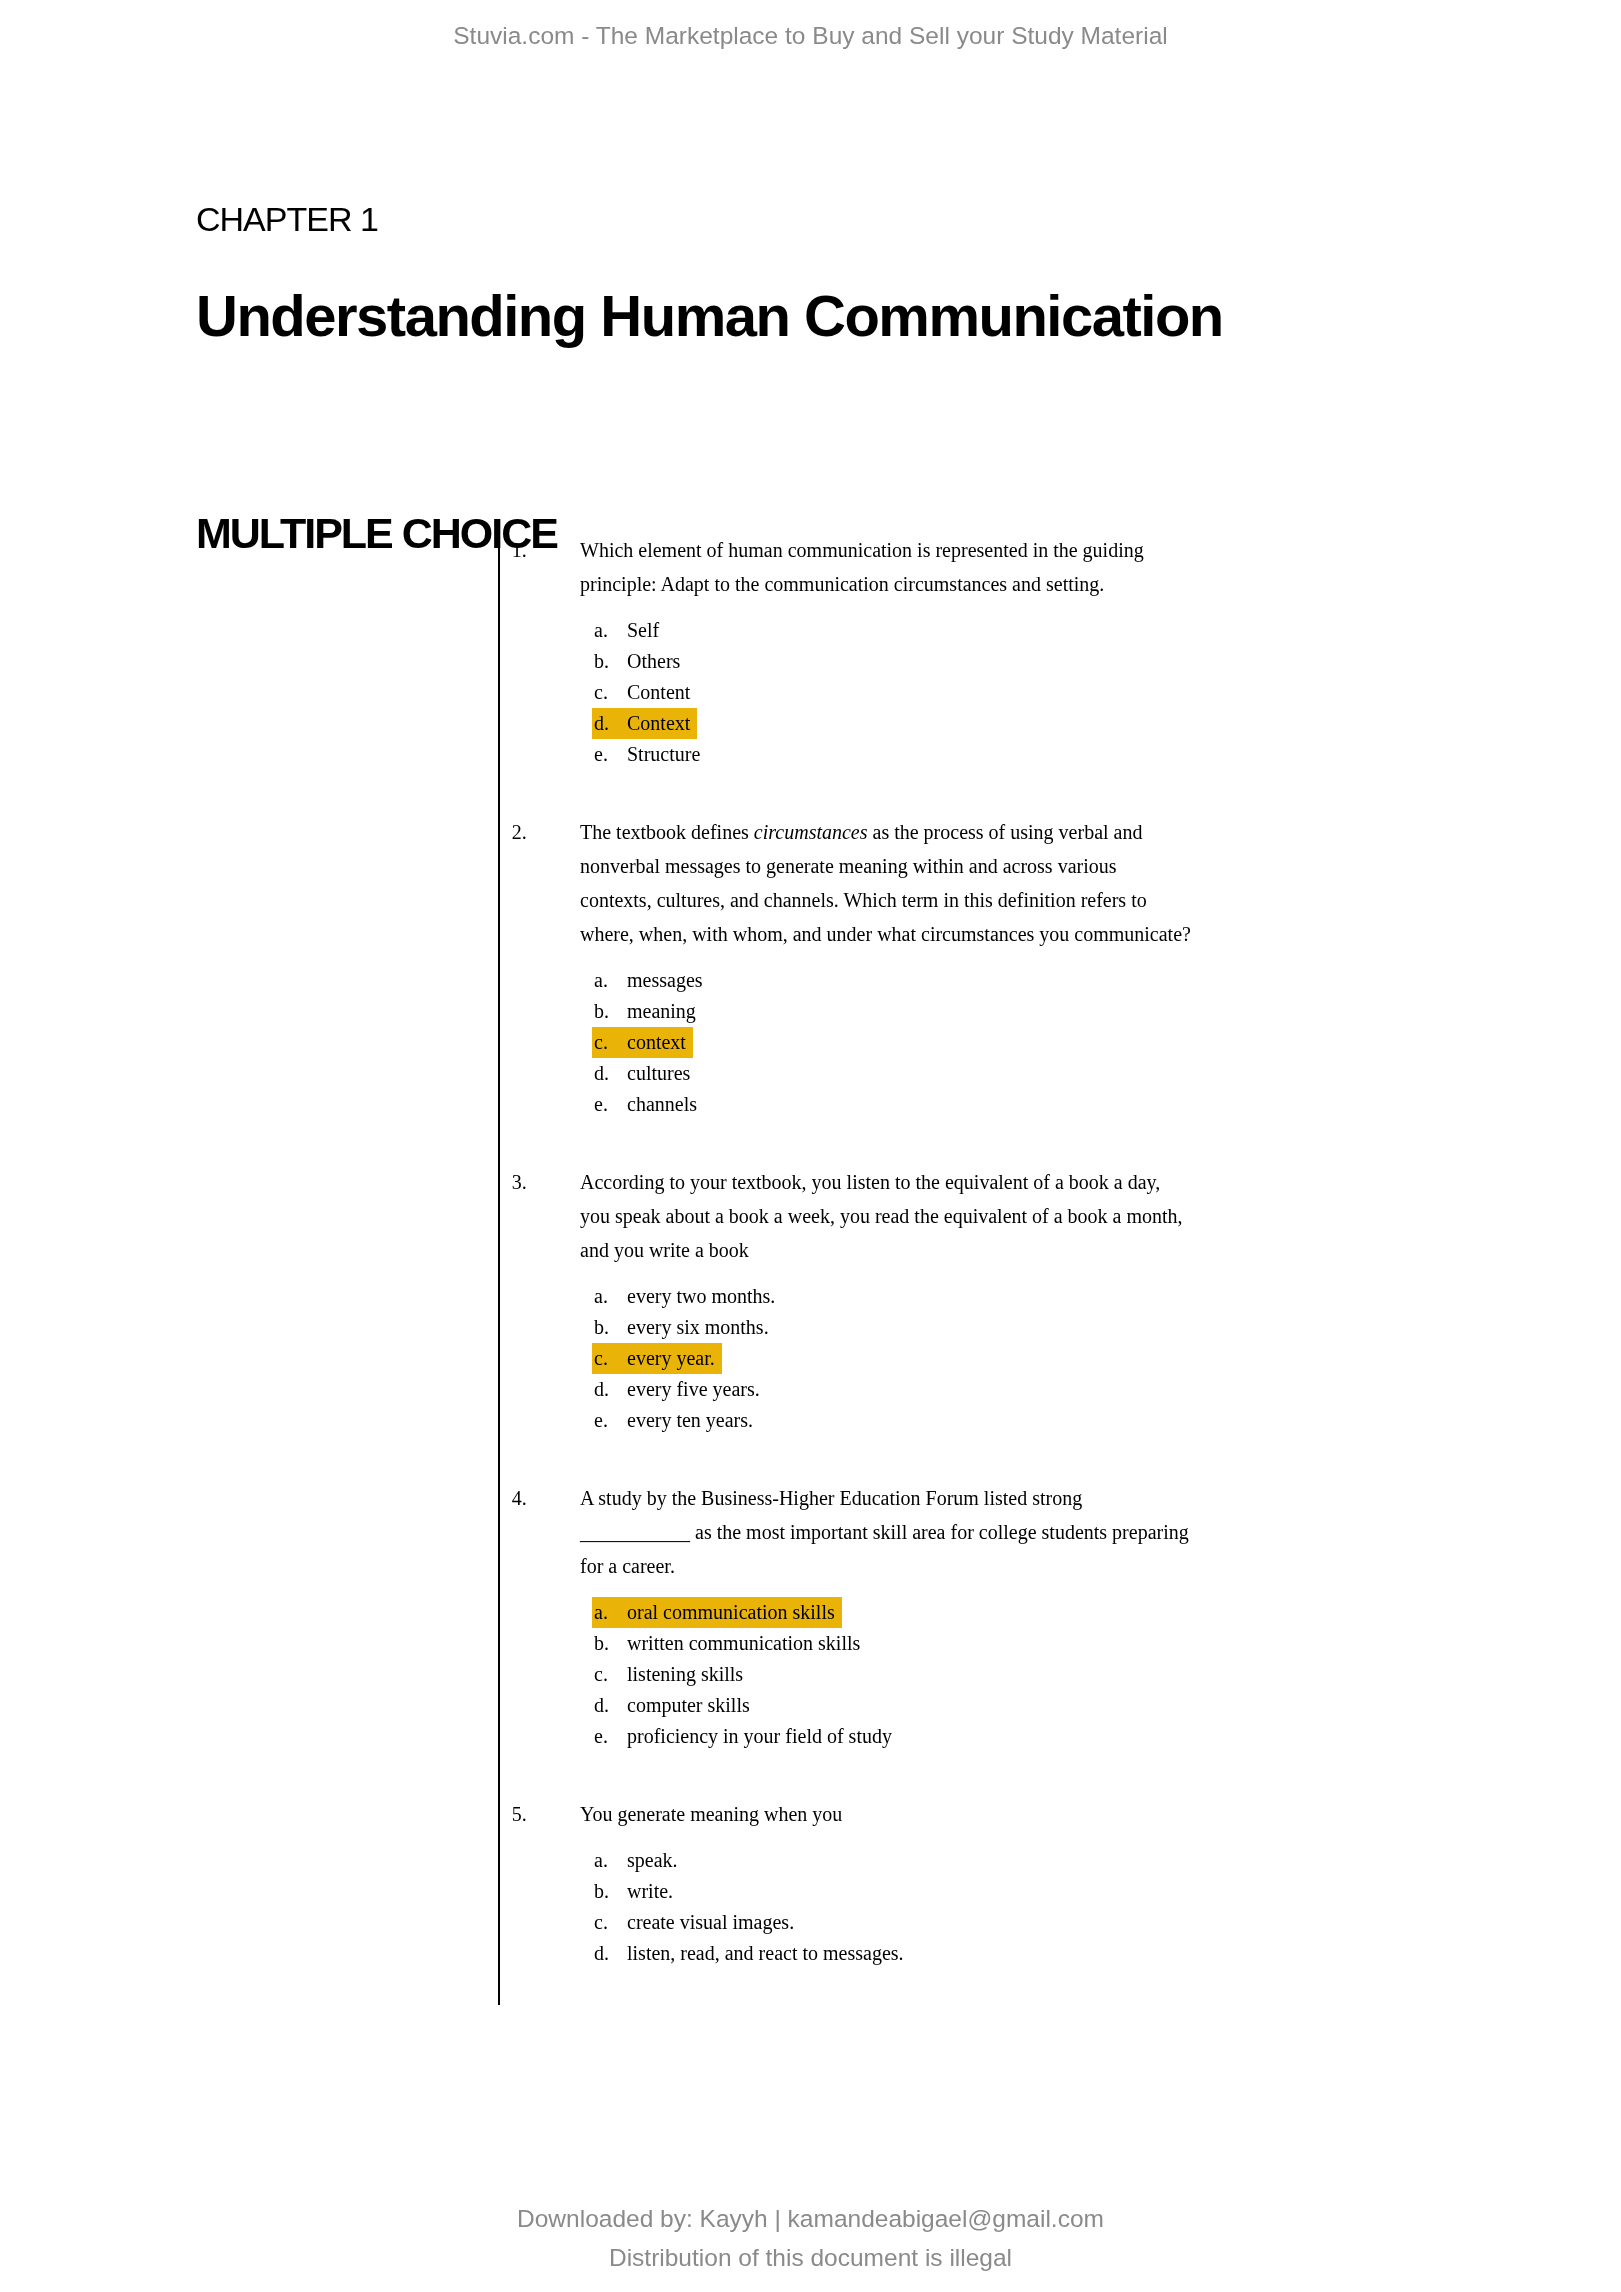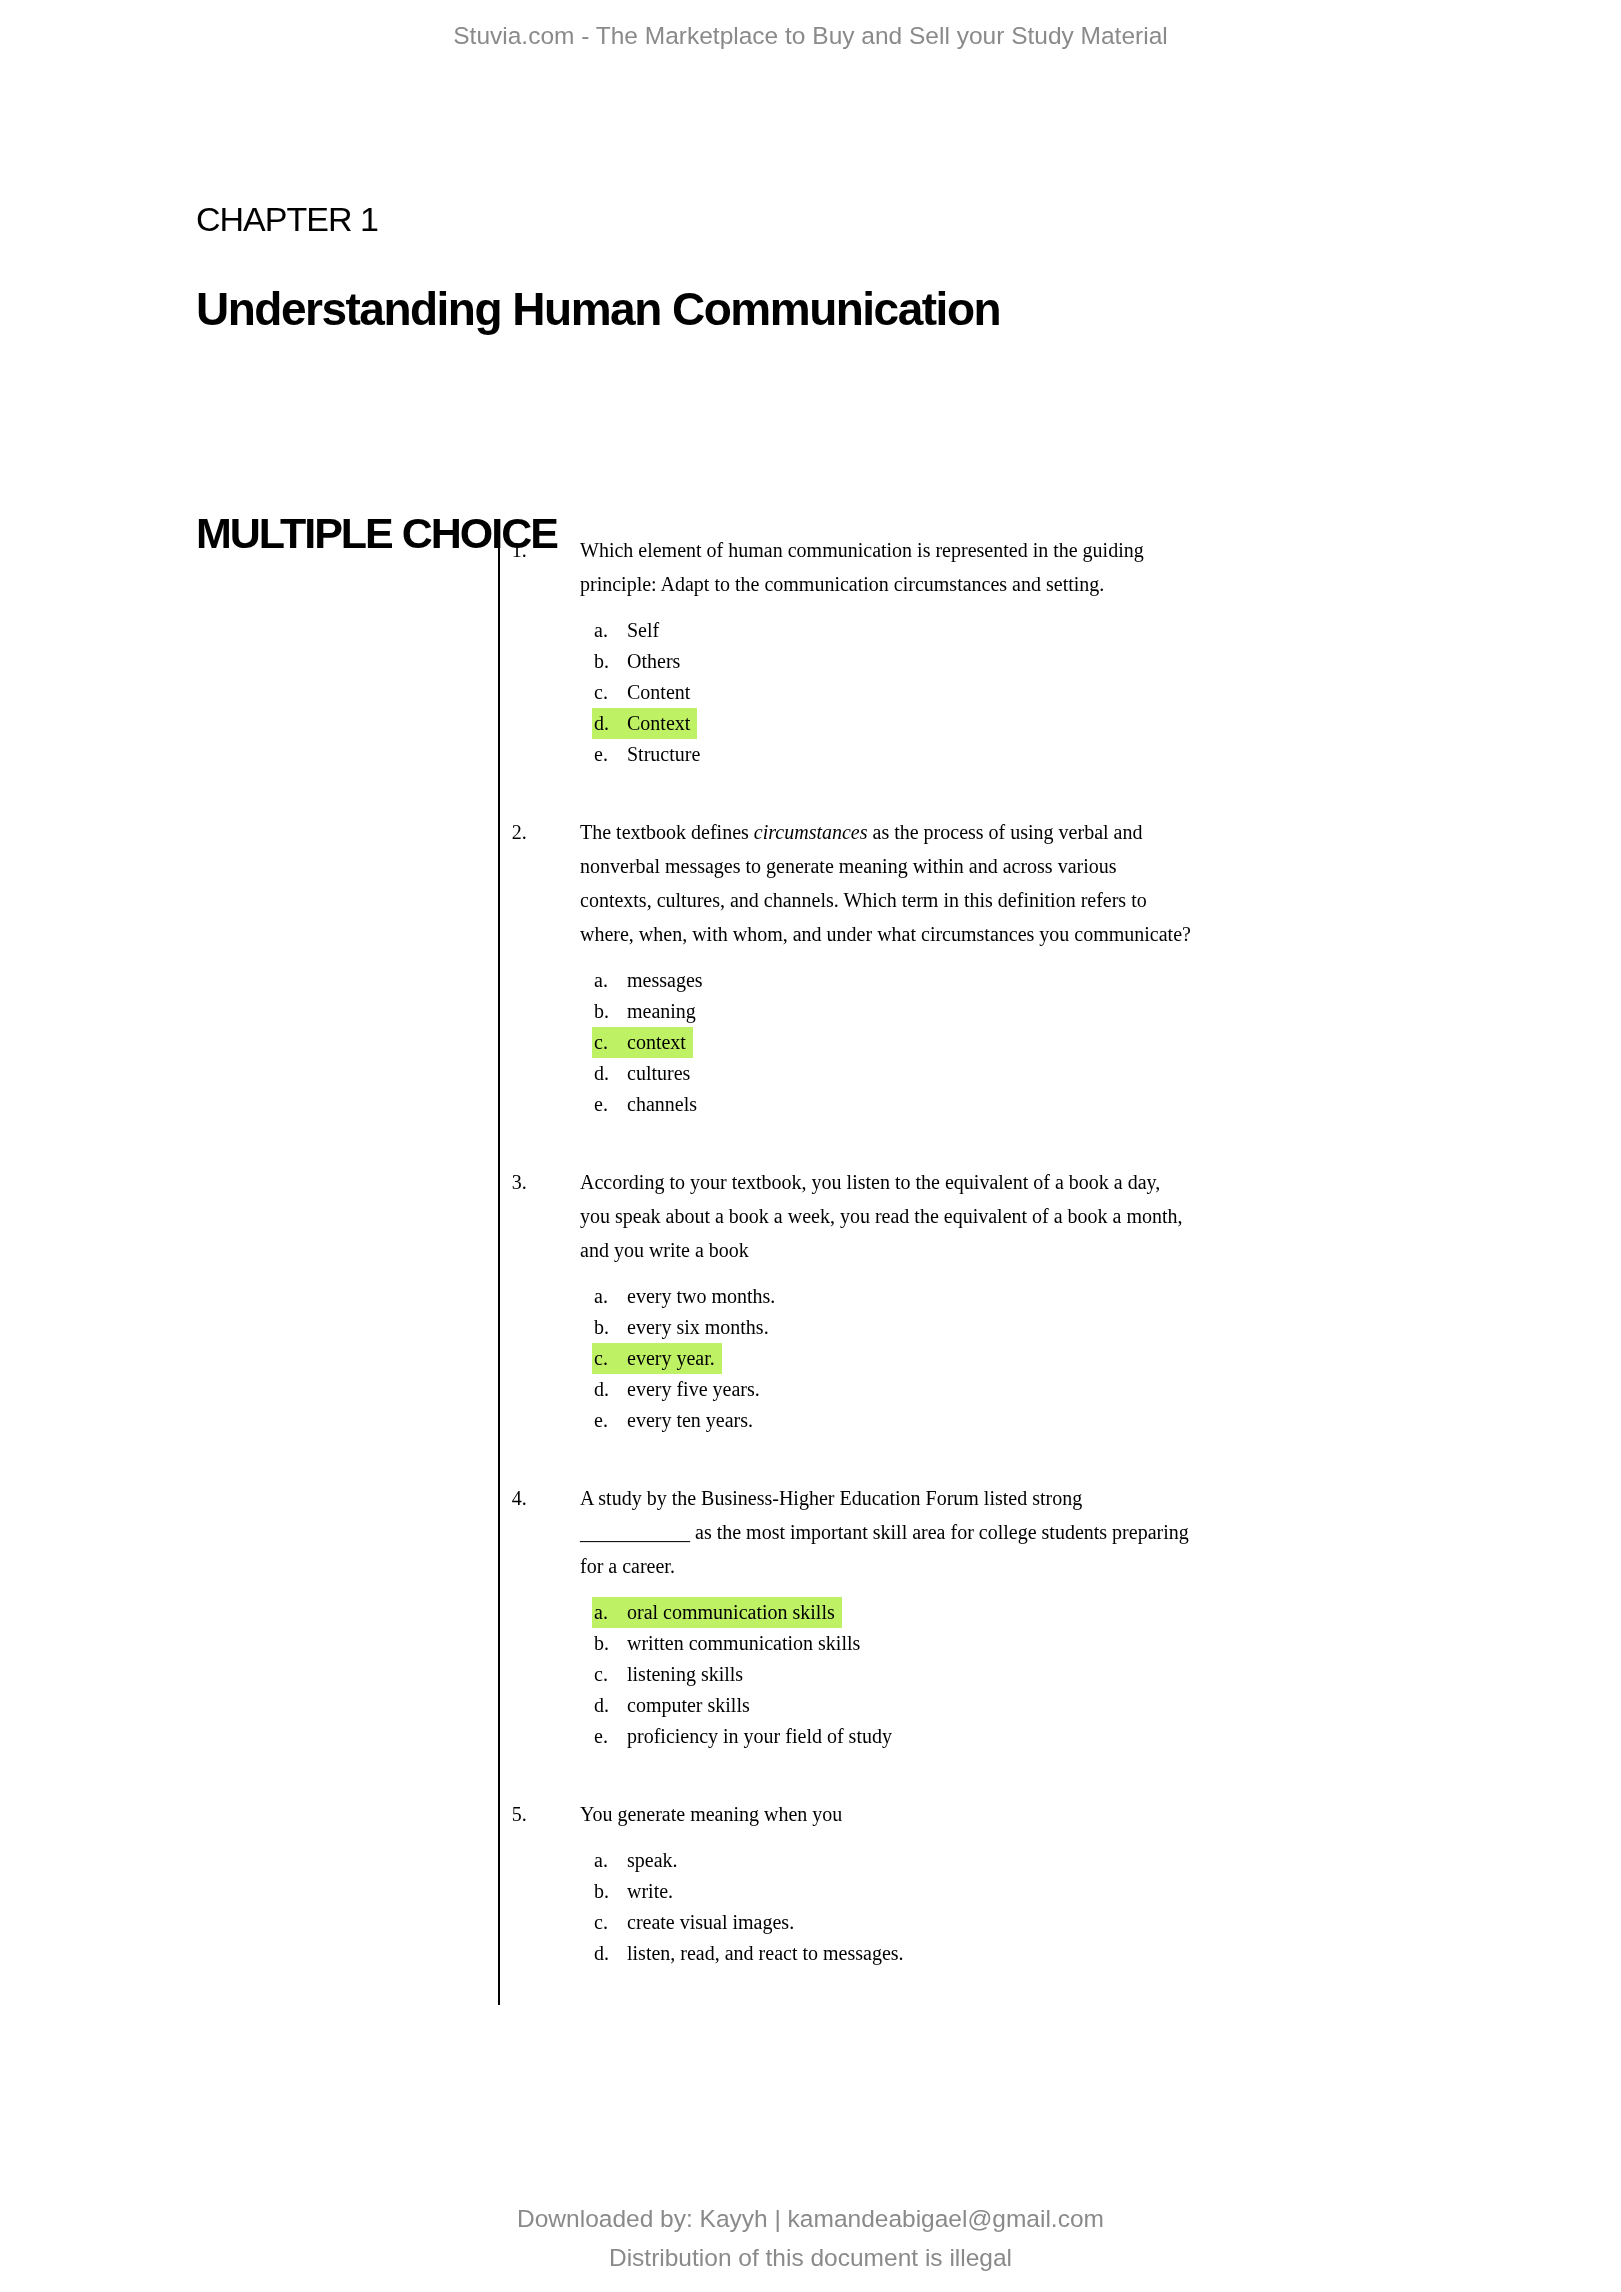--- a/index.html
+++ b/index.html
@@ -26,21 +26,21 @@
 
   
   .chapter-label {
     position: absolute; left: 196px; top: 200px;
     font-family: "Liberation Sans", sans-serif;
     font-size: 34px; font-weight: 400; letter-spacing: -1px;
   }
   .chapter-title {
     position: absolute; left: 196px; top: 282px;
     font-family: "Liberation Sans", sans-serif;
-    font-size: 46px; font-weight: 700; letter-spacing: -1.5px;
+    font-size: 58px; font-weight: 700; letter-spacing: -1.5px;
   }
   .section-heading {
     position: absolute; left: 196px; top: 473px;
     font-family: "Liberation Sans", sans-serif;
     font-size: 43px; font-weight: 700; letter-spacing: -2px; margin-top: 36px;
   }
 
   
   .questions {
     position: absolute;
@@ -66,21 +66,21 @@
     font-size: 20px;
     line-height: 34px;
     white-space: pre-line;
     width: 686px;
   }
   .qtext em { font-style: italic; }
   .options { margin: 14px; }
   .opt { line-height: 31px; font-size: 20px; }
   .opt-inner { display: inline-block; }
   .opt-inner.hl {
-    background: #bef264;
+    background: #eab308;
     padding: 0 6.9px 0 2px;
     margin-left: -2px;
   }
   .opt-letter { display: inline-block; width: 33px; }
 </style>
 </head>
 <body>
 
 <div class="watermark wm-top">Stuvia.com - The Marketplace to Buy and Sell your Study Material</div>
 

